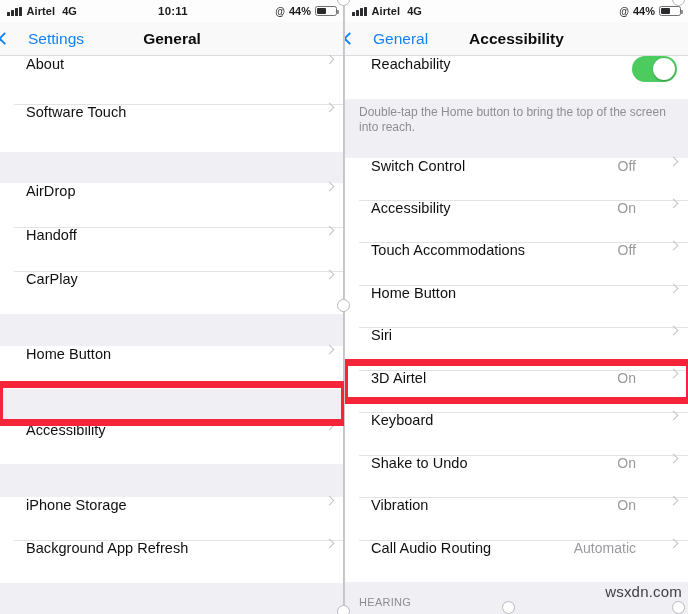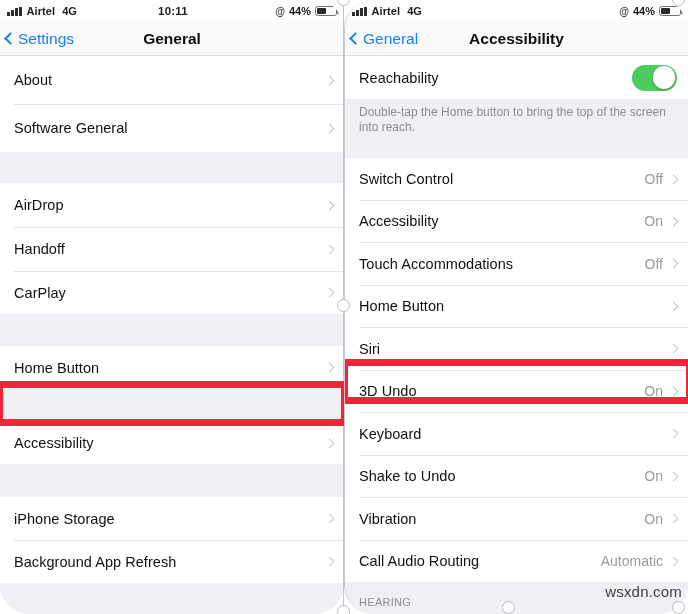--- a/index.html
+++ b/index.html
@@ -9,21 +9,20 @@
     font-family:"Liberation Sans", sans-serif;
     overflow:hidden;
   }
   .stage { position:relative; width:688px; height:614px; display:flex; }
 
   .phone {
     position:relative;
     width:344px; height:614px;
     background:#ffffff;
     overflow:hidden;
-    border-radius:29px;
   }
   .phone.right { border-left:1px solid #c9c9cf; }
 
   
   .statusbar {
     height:22px;
     display:flex; align-items:center;
     padding:0 7px;
     font-size:11px; font-weight:bold;
     color:#1c1c1e;
@@ -60,45 +59,46 @@
   }
   .batt b{ display:block; height:6.5px; width:9px; margin-left:1.2px; background:#2b2b2e; border-radius:1px; }
 
   
   .navbar {
     height:34px; background:#f9f9f9;
     display:flex; align-items:center; position:relative;
     border-bottom:1px solid #dcdce0;
   }
   .back {
-    display:flex; align-items:center; gap:1px;
-    padding-left:6px; color:#1283f5; font-size:15.5px;
+    display:flex; align-items:center; gap:17px;
+    color:#1283f5; font-size:15.5px;
     cursor:pointer;
   }
   .chev-left {
     width:9px; height:9px;
     border-left:2.4px solid #1283f5; border-bottom:2.4px solid #1283f5;
     transform:rotate(45deg); margin-right:2px;
   }
   .nav-title {
     position:absolute; left:0; right:0; text-align:center;
     font-size:15.5px; font-weight:bold; color:#0d0d0f;
     pointer-events:none;
   }
 
   
   .list { position:relative; }
   .gap { background:#efeff4; }
   .group { background:#ffffff; }
   .row {
-    display:flex; align-items:center;
-    padding:0 11px 0 14px;
+    display:flex; 
+    padding:0 11px 0 26px;
     background:#ffffff;
     position:relative;
     cursor:pointer;
+    gap:27px;
   }
   .row + .row::before{
     content:""; position:absolute; left:14px; right:0; top:0;
     height:1px; background:#e3e3e6;
   }
   .row .label { font-size:14.5px; color:#101012; letter-spacing:.05px; }
   .row .value { margin-left:auto; font-size:14px; color:#9a9a9f; padding-right:7px; }
   .chev {
     width:7px; height:7px;
     border-top:1.7px solid #c2c2c7; border-right:1.7px solid #c2c2c7;
@@ -197,21 +197,21 @@
     </div>
 
     <div class="list">
 
       <div class="group">
         <div class="row" style="height:48px">
           <span class="label">About</span>
           <span class="chev"></span>
         </div>
         <div class="row" style="height:48px">
-          <span class="label">Software General</span>
+          <span class="label">Software Touch</span>
           <span class="chev"></span>
         </div>
       </div>
       <div class="gap" style="height:31px"></div>
 
       <div class="group">
         <div class="row" style="height:44px">
           <span class="label">AirDrop</span>
           <span class="chev"></span>
         </div>
@@ -318,21 +318,21 @@
         </div>
         <div class="row" style="height:42px">
           <span class="label">Home Button</span>
           <span class="chev"></span>
         </div>
         <div class="row" style="height:43px">
           <span class="label">Siri</span>
           <span class="chev"></span>
         </div>
         <div class="row" style="height:42px">
-          <span class="label">3D Undo</span>
+          <span class="label">3D Airtel</span>
           <span class="value">On</span>
           <span class="chev"></span>
         </div>
         <div class="row" style="height:43px">
           <span class="label">Keyboard</span>
           <span class="chev"></span>
         </div>
         <div class="row" style="height:42px">
           <span class="label">Shake to Undo</span>
           <span class="value">On</span>

